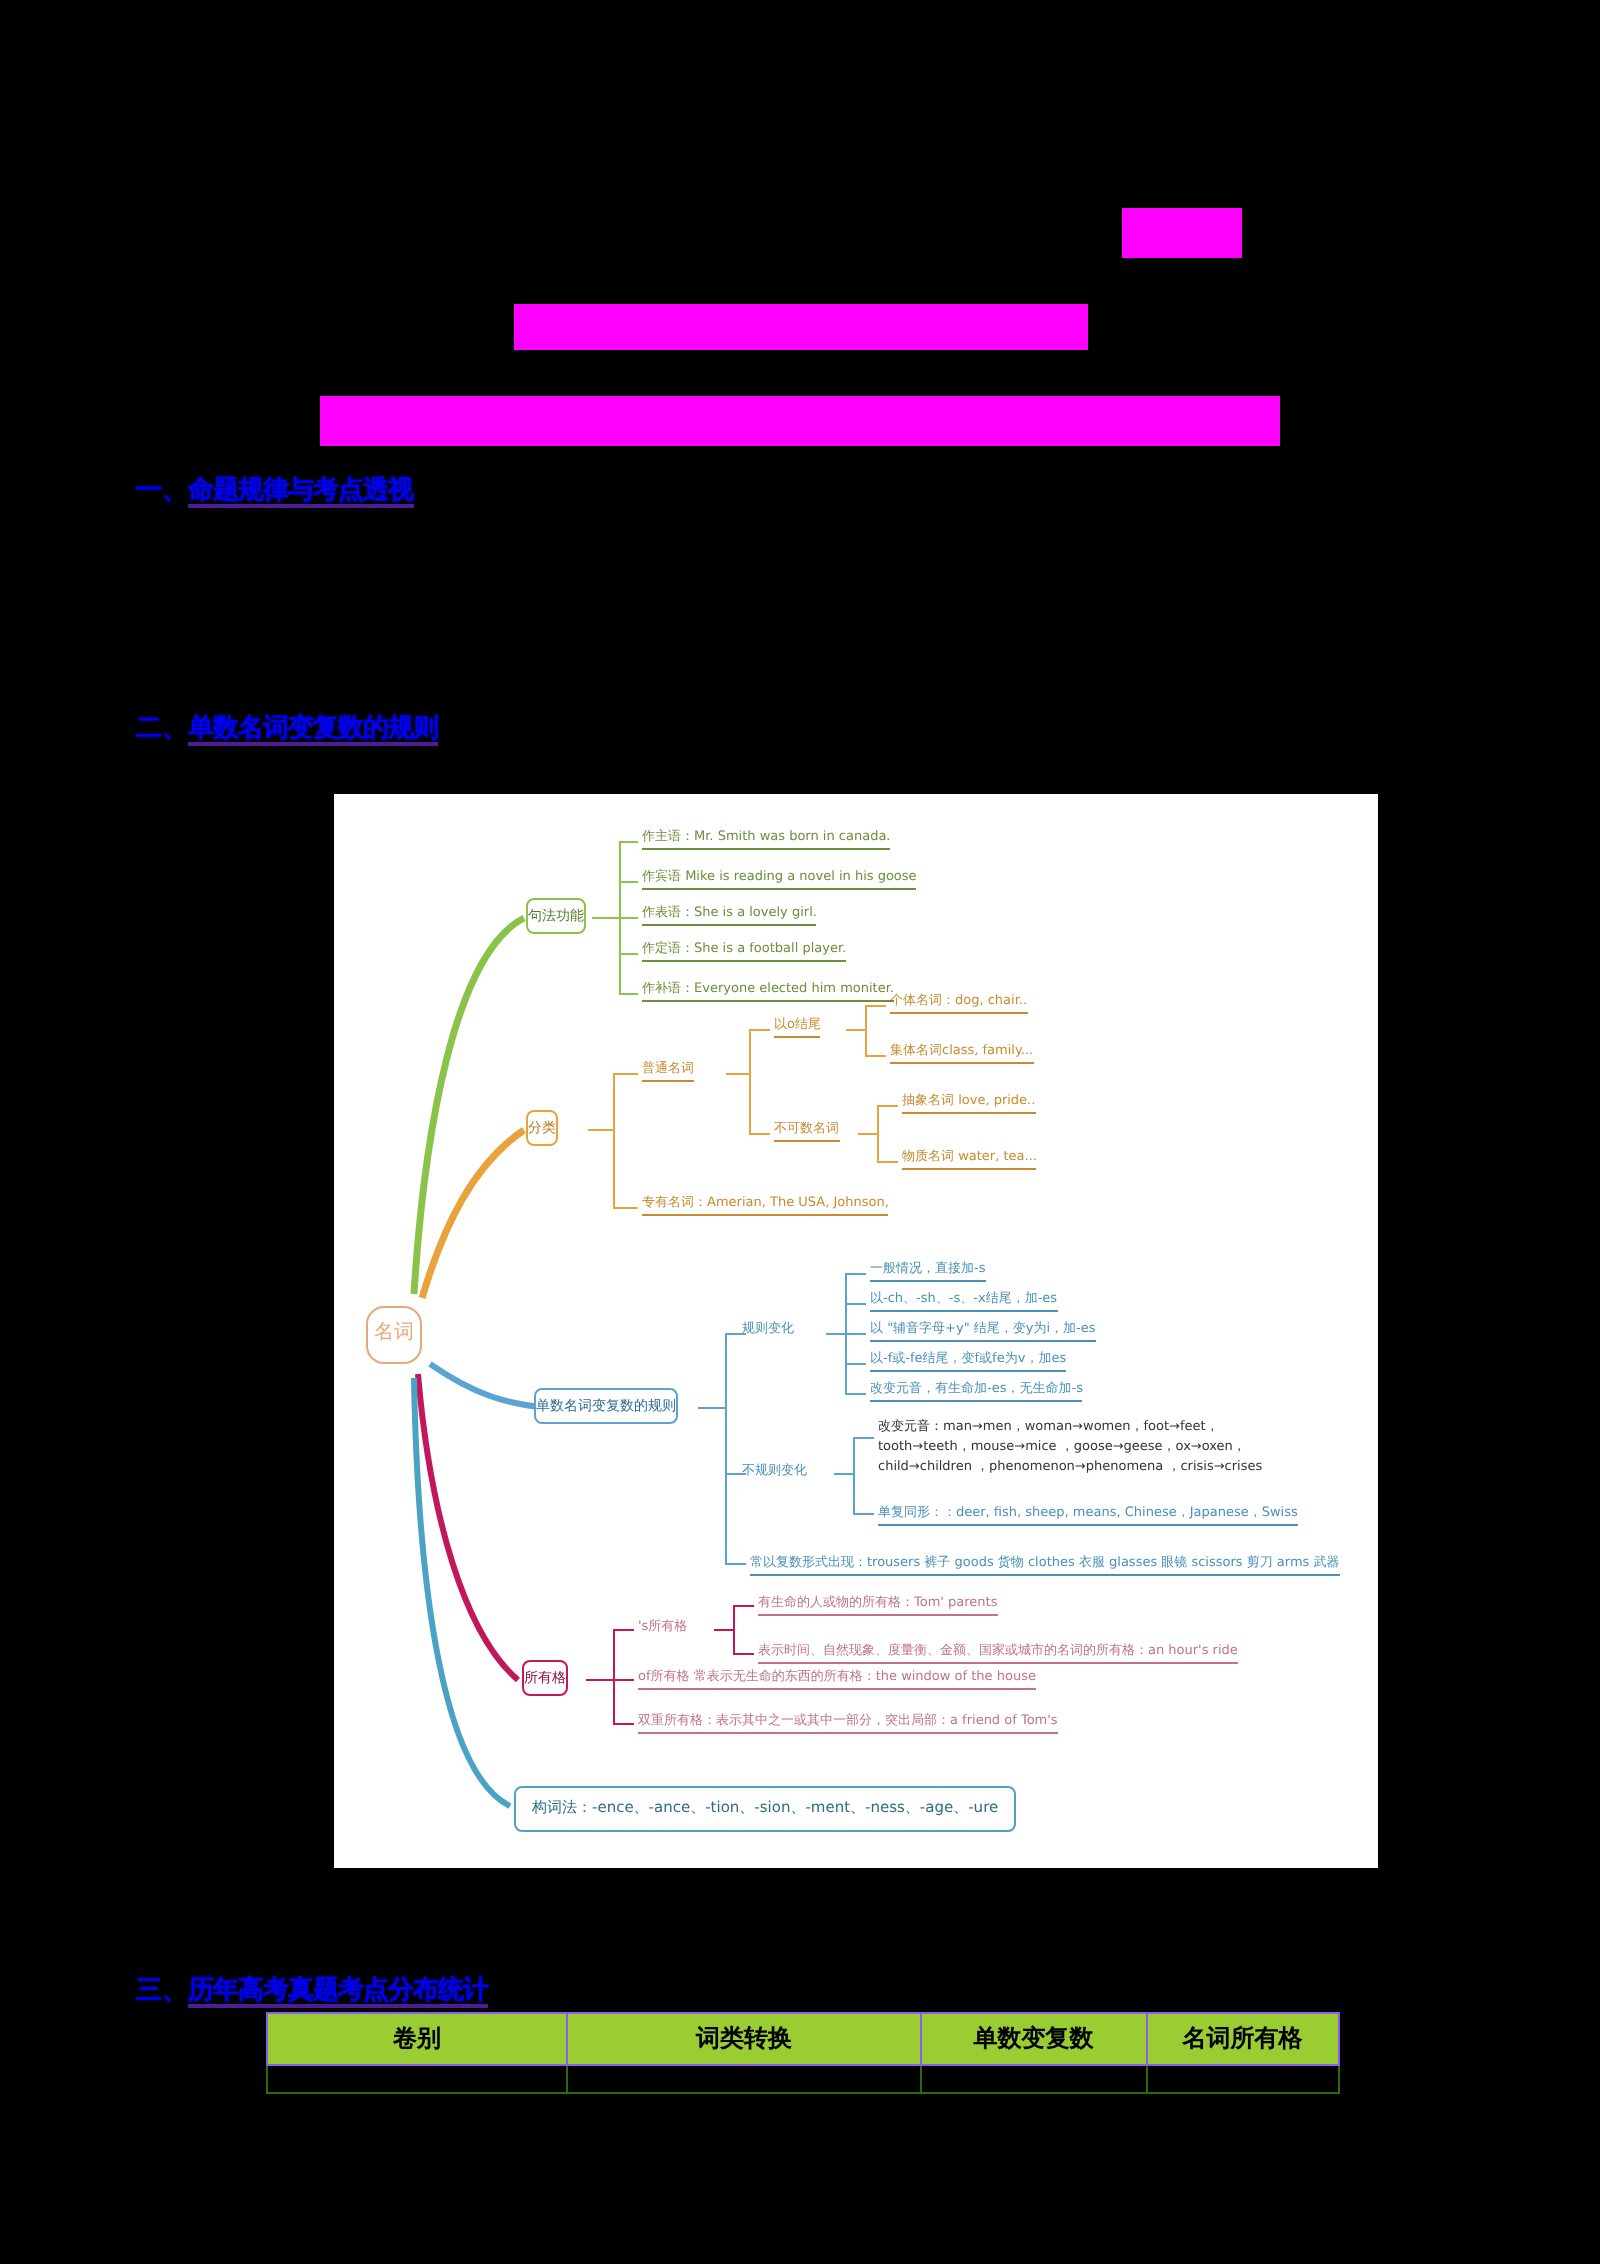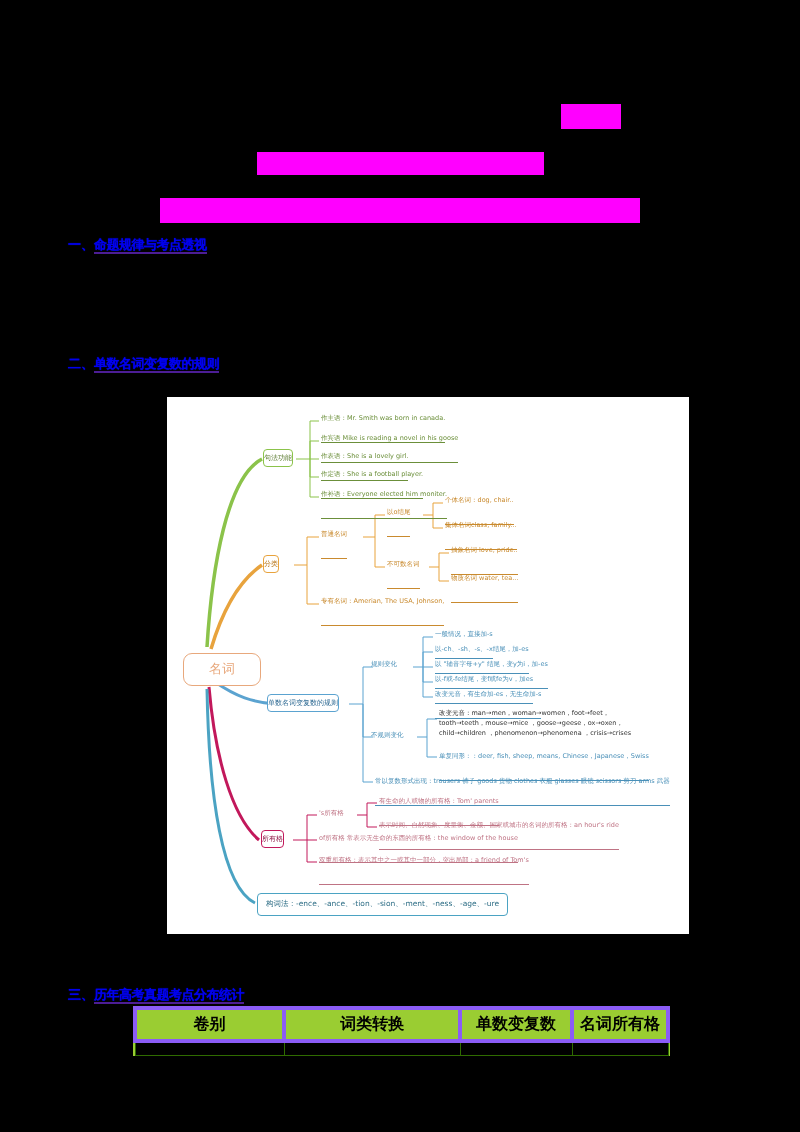--- a/index.html
+++ b/index.html
@@ -78,55 +78,55 @@
   .boxed {
     border: 1px solid #999;
     border-radius: 4px;
     padding: 3px 0;
     background: #fff;
   }
   .root {
     border: 1.2px solid #E8A87C;
     border-radius: 9px;
     color: #E8A87C;
-    font-size: 13px;
-    padding: 6px 25px;
+    font-size: 10px;
+    padding: 6px 3px;
     background:#fff;
   }
   .b-green  { border-color:#8BC34A; color:#5a7a2e; }
   .b-orange { border-color:#E8A33D; color:#b8761a; }
   .b-blue   { border-color:#5BA3D0; color:#2e6a93; }
   .b-red    { border-color:#C2185B; color:#8c1141; }
   .b-teal   { border-color:#4BA3C3; color:#2d6d85; }
 
   
   .leaf { position:absolute; font-size:6.5px; color:#333; white-space:nowrap;
           font-family:"DejaVu Sans","Liberation Sans",sans-serif; }
-  .leaf .u { border-bottom:1px solid currentColor; padding-bottom:19px; display:inline-block;}
+  .leaf .u { border-bottom:1px solid currentColor; padding-bottom:1px; display:inline-block;}
   .lf-green { color:#6b8f3a; }
   .lf-orange{ color:#c98a2e; }
   .lf-blue  { color:#4a90b8; }
   .lf-red   { color:#bf7384; }
   .lf-dark  { color:#333; }
 
   .multiline { white-space: normal; width: 215px; line-height:1.5; }
 
   
   #data-table {
     position: absolute;
     left: 133px; top: 1006px;
     width: 537px;
     border-collapse: collapse;
     background: #9ACD32;
   }
   #data-table th {
-    border: 4px solid #8b5cf6;
+    border: 1px solid #8b5cf6;
     background: #9ACD32;
     color: #000;
-    font-size: 16px;
+    font-size: 12px;
     font-weight: bold;
     padding: 4px 2px;
     text-align: center;
     font-family: "DejaVu Sans","Liberation Sans",sans-serif;
   }
   #data-table td {
     border: 1px solid #2f6b00;
     height: 14px;
     background: #000;
   }

